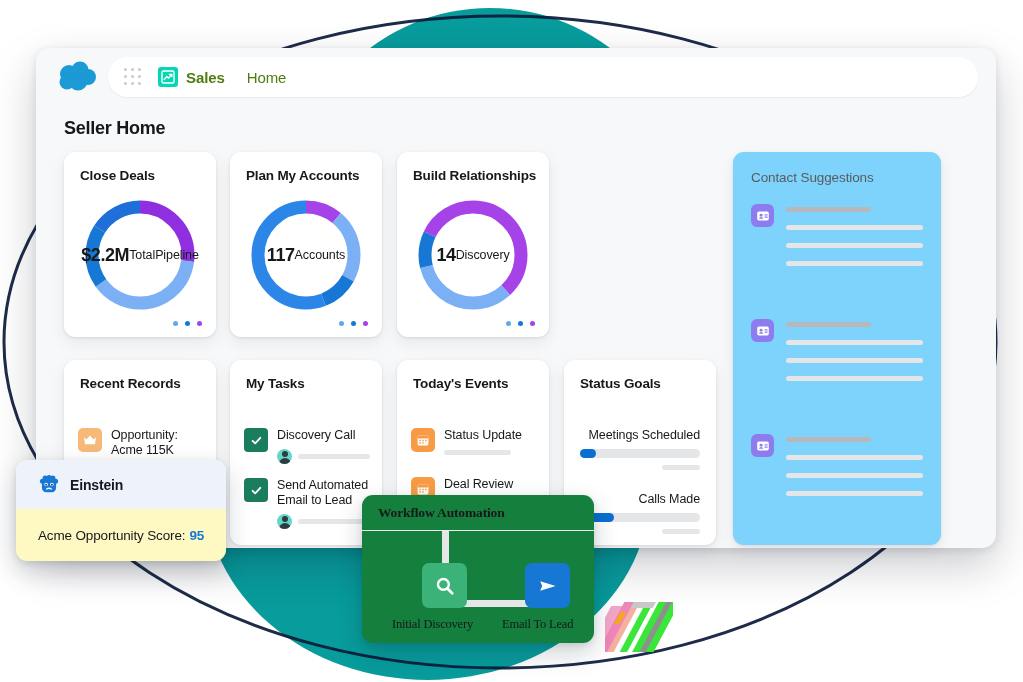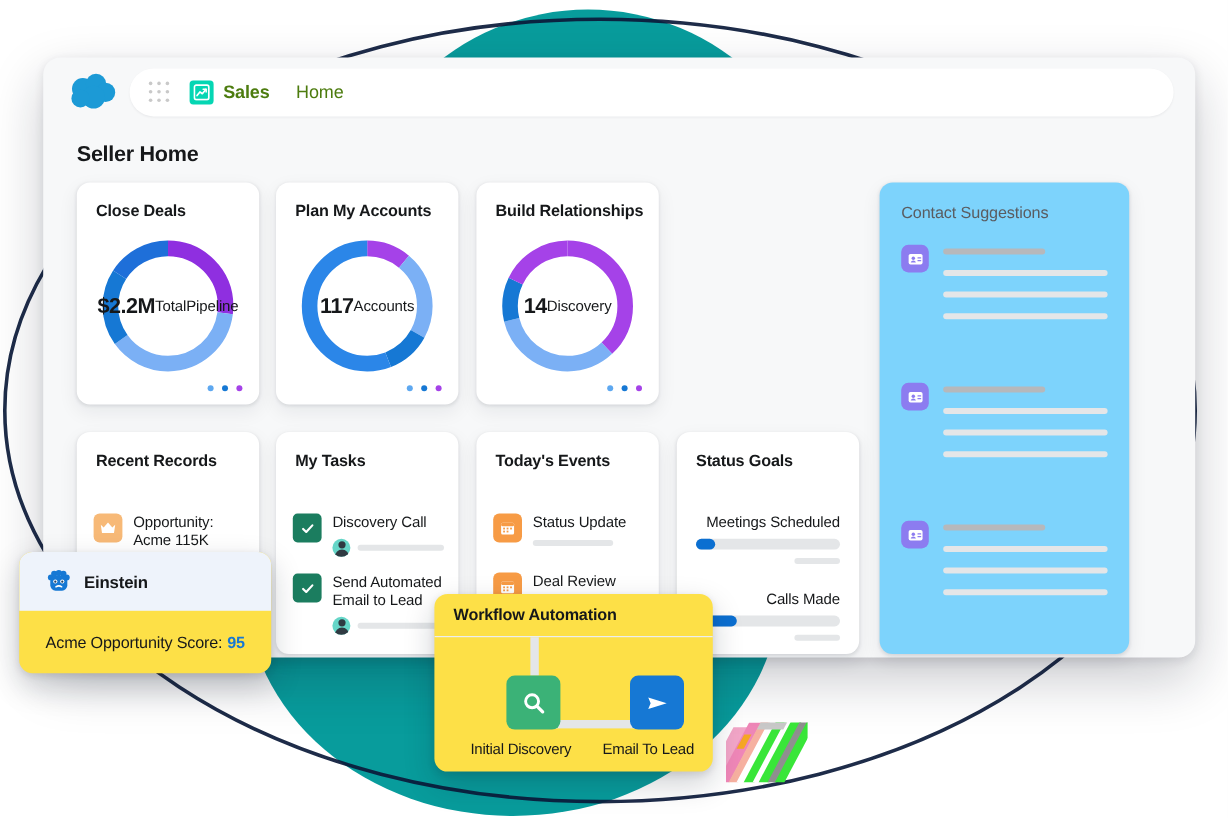--- a/index.html
+++ b/index.html
@@ -277,21 +277,21 @@
   .sugg-lines { flex: 1 1 auto; padding-top: 3px; }
   .sugg-lines .l { height: 5px; border-radius: 3px; background: #e4e6e8; }
   .sugg-lines .l.head { background: #b6b8bb; width: 62%; }
   .sugg-lines .l + .l { margin-top: 13px; }
 
   
   #einstein-card {
     position: absolute;
     left: 16px; top: 460px;
     width: 210px; height: 101px;
-    background: #fde047;
+    background: #fef9c3;
     border-radius: 11px;
     box-shadow: 0 10px 26px rgba(16,24,40,0.20), 0 2px 6px rgba(16,24,40,0.10);
     overflow: hidden;
   }
   #einstein-head {
     height: 49px;
     background: #eef3fb;
     display: flex; align-items: center; gap: 10px;
     padding-left: 22px;
   }
@@ -303,24 +303,25 @@
     padding-left: 22px;
     font-size: 13.5px; color: #16181a; letter-spacing: -0.15px;
   }
   #einstein-score { color: #1678d4; font-weight: bold; margin-left: 4px; }
 
   
   #workflow-card {
     position: absolute;
     left: 362px; top: 495px;
     width: 232px; height: 148px;
-    background: #fde047;
+    background: #15803d;
     border-radius: 11px;
     box-shadow: 0 10px 26px rgba(16,24,40,0.20), 0 2px 6px rgba(16,24,40,0.10);
     overflow: hidden;
+    font-family: Liberation Serif, serif;
   }
   #workflow-head {
     height: 36px; display: flex; align-items: center; padding-left: 16px;
     border-bottom: 1px solid #eceef0;
   }
   #workflow-title {
     font-size: 13.5px; font-weight: bold; color: #16181a; letter-spacing: -0.15px;
   }
   #workflow-canvas { position: relative; height: 112px; margin-left: 16px; }
   .wf-connector { position: absolute; background: #e4e6e8; }

